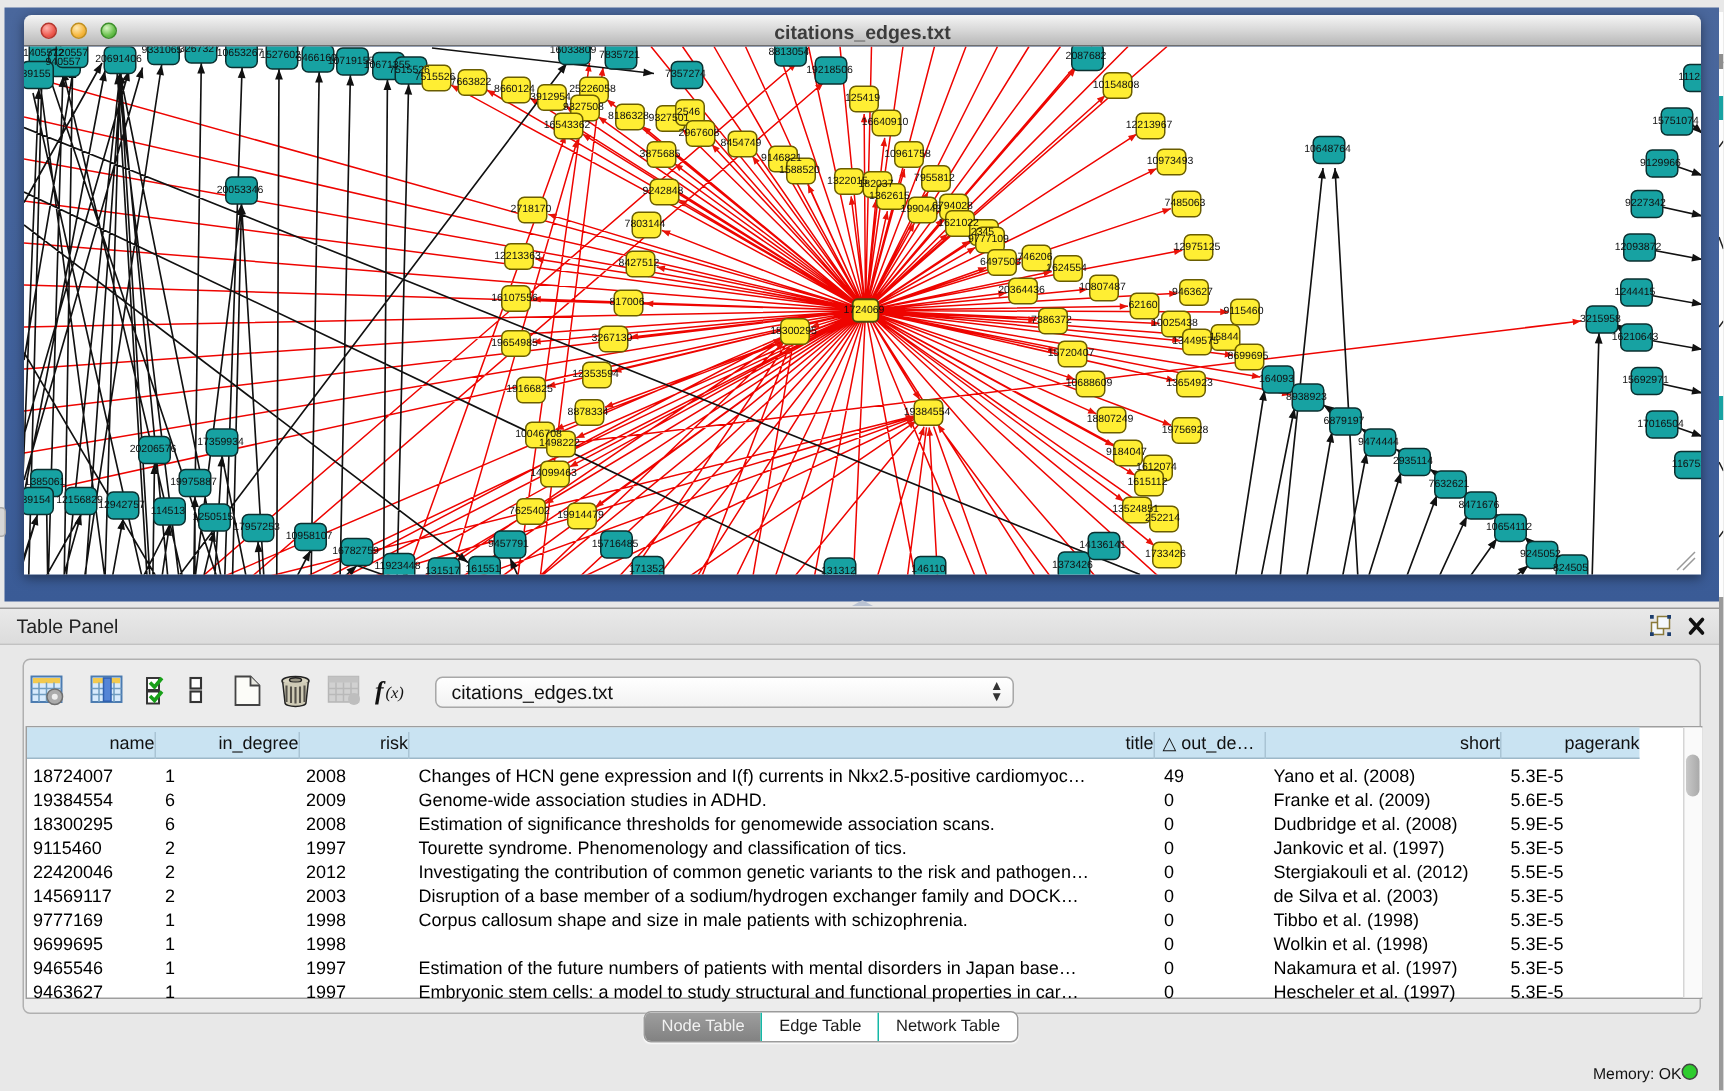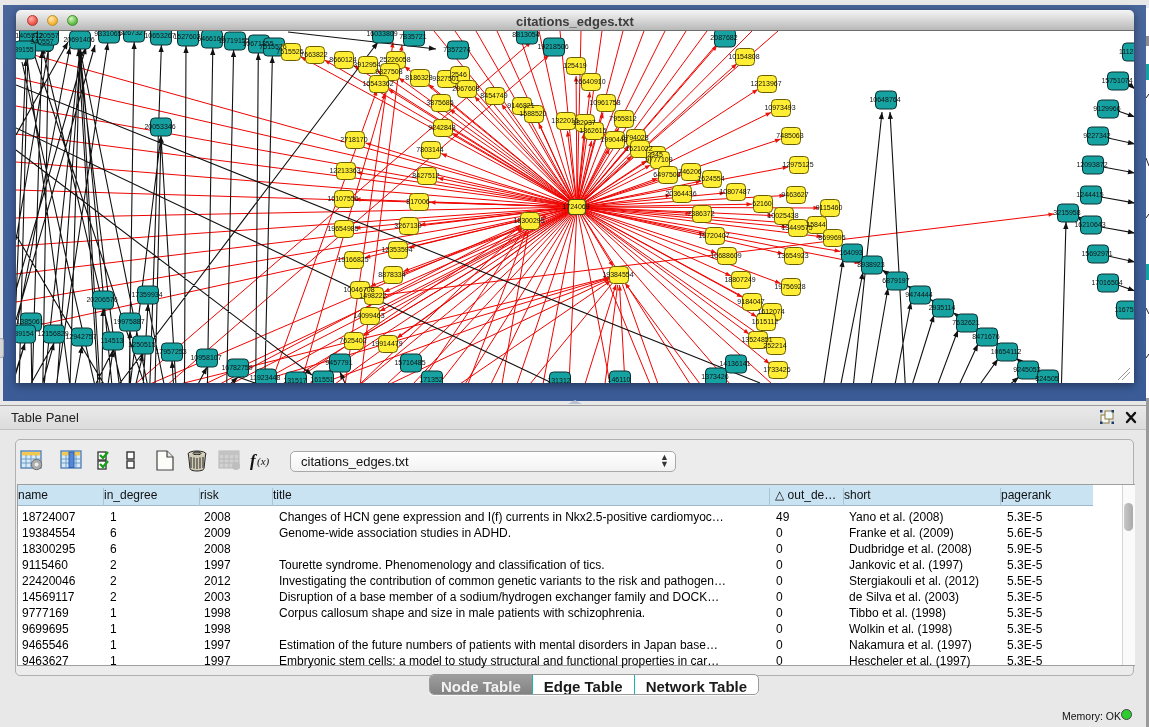--- a/index.html
+++ b/index.html
@@ -8,25 +8,25 @@
 .title{position:absolute;width:100%;text-align:center;top:4px;font-size:13px;font-weight:bold;color:#3c3c3c}
 .tl{position:absolute;top:5px;width:11px;height:11px;border-radius:50%}
 .tl.r{left:11px;background:radial-gradient(circle at 35% 30%,#ffb3ac,#ee5b50 60%,#c93a30);border:.5px solid #b5372e}
 .tl.y{left:31px;background:radial-gradient(circle at 35% 30%,#ffe9b3,#f6b73e 60%,#d99a26);border:.5px solid #c08f1f}
 .tl.g{left:51px;background:radial-gradient(circle at 35% 30%,#d7f5c2,#68c04c 60%,#3f9e2e);border:.5px solid #3d8f2b}
 .tpbar{position:absolute;left:0;top:405px;width:1146px;height:25px;background:linear-gradient(180deg,#e9e9e9,#dcdcdc);border-top:1px solid #9a9a9a;border-bottom:1px solid #c2c2c2}
 .tptitle{position:absolute;left:11px;top:410px;font-size:13px;color:#222}
 .subpanel{position:absolute;left:15px;top:439px;width:1119px;height:237px;background:#ececec;border:1px solid #b0b0b0;border-radius:5px}
 .tablebox{position:absolute;left:17px;top:484px;width:1118px;height:182px;background:#fff;border:1px solid #9e9e9e}
 .thead{position:absolute;left:18px;top:485px;height:21px;background:#c9e3f2;border-bottom:1px solid #9db8c8}
-.th{position:absolute;top:488px;font-size:12px;color:#111;text-align:left;border-right:1px solid #a9c4d4;height:18px}
+.th{position:absolute;top:488px;font-size:12px;color:#111;text-align:right;border-right:1px solid #a9c4d4;height:18px}
 .row{position:absolute;left:0;width:1122px;height:16px;font-size:12px;color:#000}
 .row span{position:absolute;white-space:nowrap;top:1px}
 .tabs{position:absolute;left:429px;top:674px;height:21px;border:1px solid #9b9b9b;border-radius:5px;background:#fff;display:flex;overflow:hidden;box-shadow:0 1px 1px rgba(255,255,255,.8)}
-.tab{font-size:15px;font-weight:bold;color:#1a1a1a;padding:3px 11px 0;height:21px}
+.tab{font-size:11px;font-weight:normal;color:#1a1a1a;padding:3px 11px 0;height:21px}
 .tab.sel{background:linear-gradient(180deg,#9e9e9e,#7f7f7f);color:#f2f2f2}
 .tab+.tab{border-left:1px solid #14b8a6}
 .memory{position:absolute;left:1062px;top:710px;font-size:10.5px;color:#111}
 .memdot{position:absolute;left:1121px;top:709px;width:11px;height:11px;border-radius:50%;background:#2ecc2e;border:1px solid #444}
 .rightstrip{position:absolute;left:1146px;top:398px;width:3px;height:329px;background:#9a9a9a}
 .dd{position:absolute;left:290px;top:451px;width:386px;height:21px;background:linear-gradient(180deg,#fff,#f2f2f2);border:1px solid #a8a8a8;border-radius:5px;font-size:13px;color:#111;padding:2px 0 0 10px}
 .ddarr{position:absolute;left:660px;top:454px;font-size:9px;color:#333;line-height:7px}
 </style></head><body>
 <div class="blue"></div>
 
@@ -432,20 +432,21 @@
     <span style="left:204px">2009</span>
 <span style="left:279px">Genome‑wide association studies in ADHD.</span>
     <span style="left:776px">0</span>
     <span style="left:849px">Franke et al. (2009)</span>
 <span style="left:1007px">5.6E‑5</span>
   </div>
 <div class="row" style="top:541px">
 <span style="left:22px">18300295</span>
     <span style="left:110px">6</span>
     <span style="left:204px">2008</span>
+<span style="left:279px">Estimation of significance thresholds for genomewide association scans.</span>
     <span style="left:776px">0</span>
     <span style="left:849px">Dudbridge et al. (2008)</span>
 <span style="left:1007px">5.9E‑5</span>
   </div>
 <div class="row" style="top:557px">
 <span style="left:22px">9115460</span>
     <span style="left:110px">2</span>
     <span style="left:204px">1997</span>
 <span style="left:279px">Tourette syndrome. Phenomenology and classification of tics.</span>
     <span style="left:776px">0</span>

